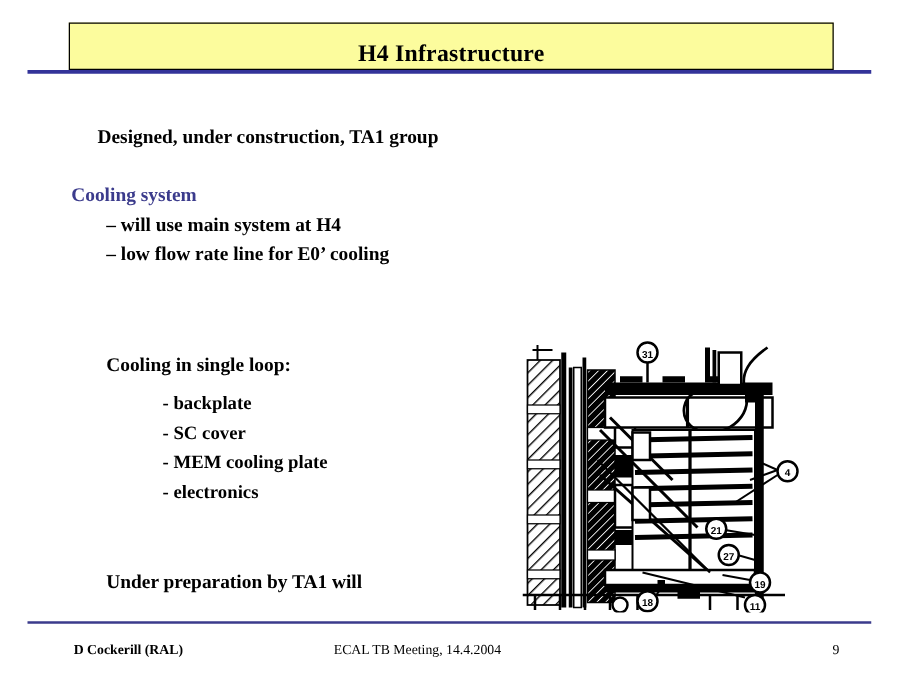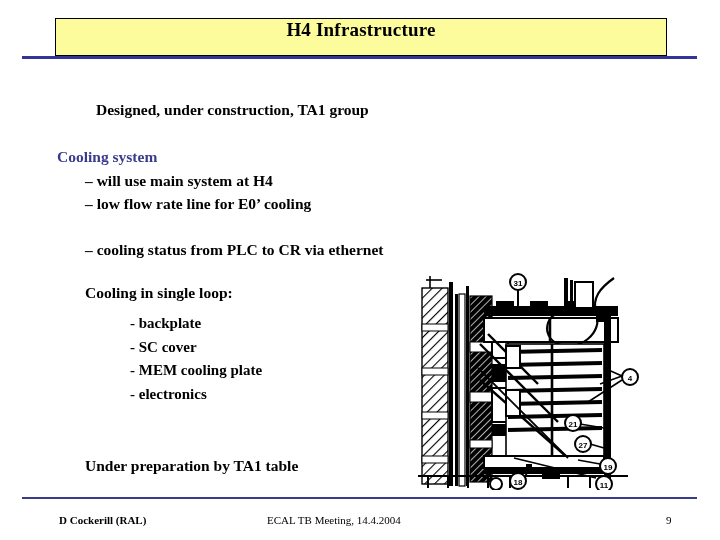--- a/index.html
+++ b/index.html
@@ -20,21 +20,21 @@
   #title-box {
     position: absolute;
     left: 55px;
     top: 18px;
     width: 612px;
     height: 38px;
     background: #fcfc9d;
     border: 1px solid #000000;
     box-sizing: border-box;
     display: flex;
-    align-items: flex-start;
+    align-items: flex-end;
     justify-content: center;
   }
   #title-text {
     font-size: 19px;
     font-weight: bold;
     color: #000000;
     letter-spacing: 0.2px;
   }
   #title-rule {
     position: absolute;
@@ -69,21 +69,21 @@
   }
   .subitem {
     position: absolute;
     font-size: 15px;
     font-weight: bold;
     color: #000000;
     white-space: nowrap;
   }
 
   #h-support        { left: 57px;  top: 76px; }
-  #i-support-0      { left: 96px;  top: 101px; }
+  #i-support-0      { left: 78px;  top: 101px; }
   #h-cooling        { left: 57px;  top: 148px; }
   #i-cooling-0      { left: 85px;  top: 172px; }
   #i-cooling-1      { left: 85px;  top: 195px; }
   #i-cooling-2      { left: 85px;  top: 218px; }
   #i-cooling-3      { left: 85px;  top: 241px; }
   #i-loop-title     { left: 85px;  top: 284px; }
   #s-loop-0         { left: 130px; top: 315px; }
   #s-loop-1         { left: 130px; top: 339px; }
   #s-loop-2         { left: 130px; top: 362px; }
   #s-loop-3         { left: 130px; top: 386px; }
@@ -128,29 +128,28 @@
 </div>
 <div id="title-rule"></div>
 
 <div id="content">
 
   <div class="item" id="i-support-0">Designed, under construction, TA1 group</div>
 
   <div class="heading" id="h-cooling">Cooling system</div>
   <div class="item" id="i-cooling-0">– will use main system at H4</div>
   <div class="item" id="i-cooling-1">– low flow rate line for E0’ cooling</div>
-  <div class="item" id="i-cooling-3">– cooling status from PLC to CR via ethernet</div>
 
   <div class="item" id="i-loop-title">Cooling in single loop:</div>
   <div class="subitem" id="s-loop-0">- backplate</div>
   <div class="subitem" id="s-loop-1">- SC cover</div>
   <div class="subitem" id="s-loop-2">- MEM cooling plate</div>
   <div class="subitem" id="s-loop-3">- electronics</div>
 
-  <div class="item" id="i-insul-0">Under preparation by TA1 table</div>
+  <div class="item" id="i-insul-0">Under preparation by TA1 will</div>
 </div>
 
 <div id="drawing">
   <svg width="228" height="218" viewBox="0 0 228 218" xmlns="http://www.w3.org/2000/svg">
     <defs>
       <pattern id="hatchA" width="7" height="7" patternTransform="rotate(45)" patternUnits="userSpaceOnUse">
         <rect width="7" height="7" fill="#ffffff"></rect>
         <line x1="0" y1="0" x2="0" y2="7" stroke="#000000" stroke-width="2.2"></line>
       </pattern>
       <pattern id="hatchB" width="6" height="6" patternTransform="rotate(-45)" patternUnits="userSpaceOnUse">

